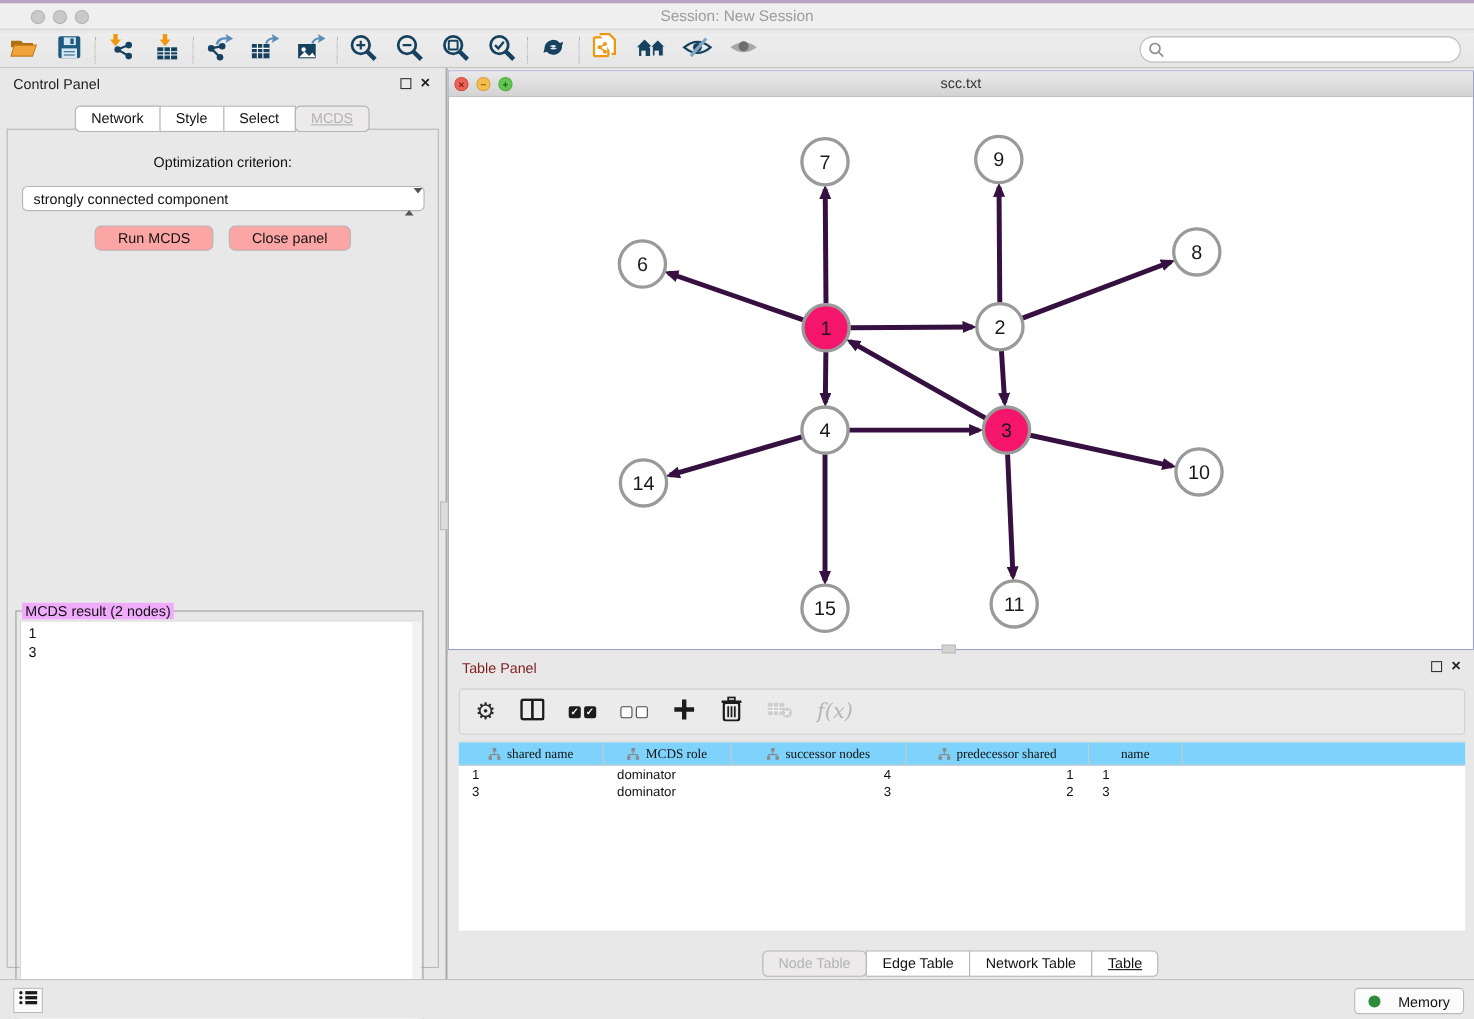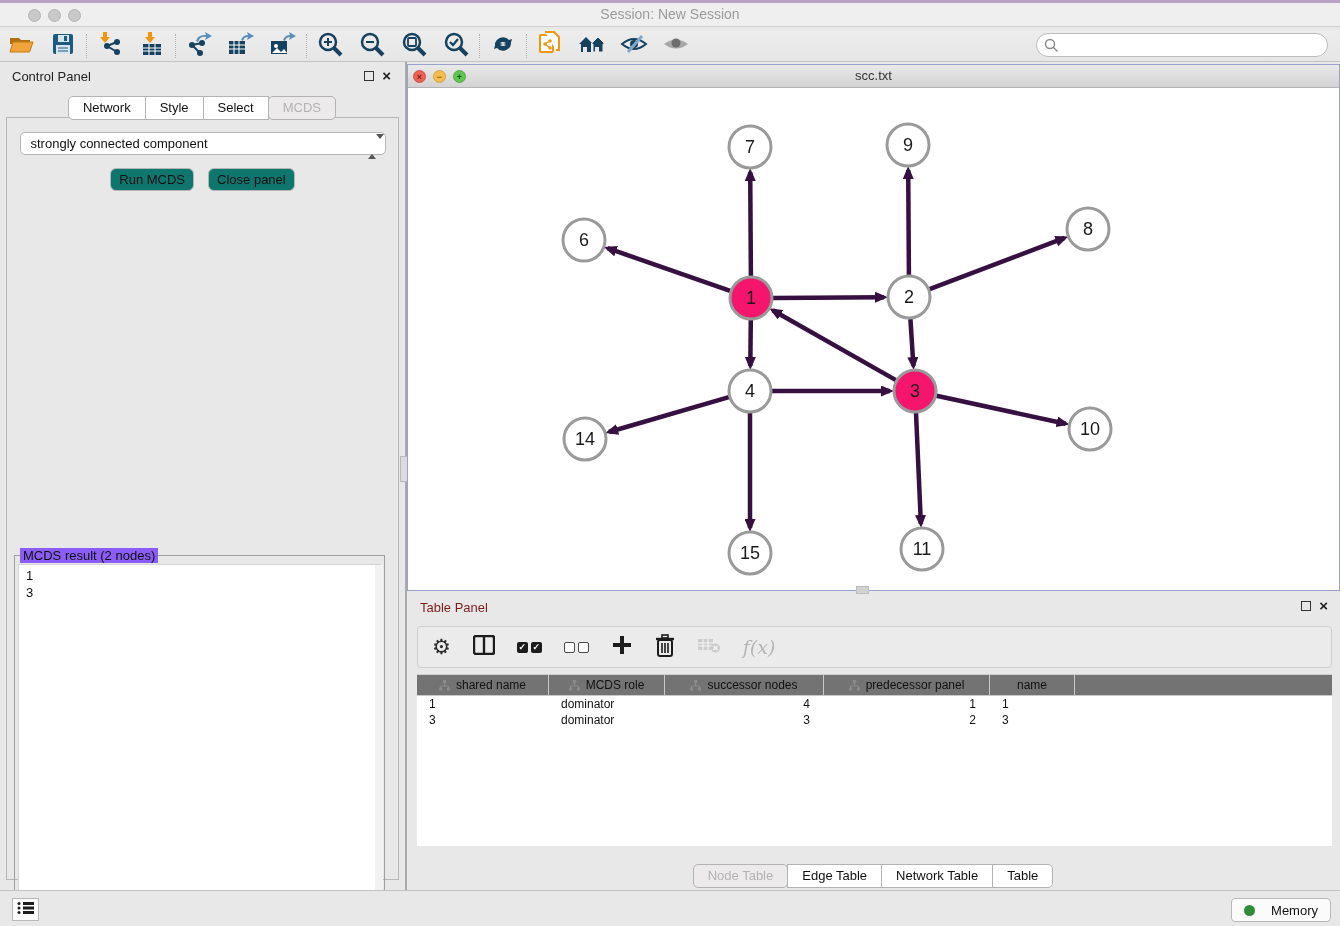--- a/index.html
+++ b/index.html
@@ -22,32 +22,32 @@
 
   
   #control-panel { left:0; top:62px; width:405px; height:828px; background:#e9e8e8; }
   #cp-header { height:30px; line-height:30px; padding-left:12px; font-size:13px; color:#222; }
   .float-box { width:10px; height:10px; border:1.5px solid #333; display:inline-block; }
   .close-x { font-size:15px; font-weight:bold; color:#222; line-height:10px; }
   .panel-controls { position:absolute; top:9px; display:flex; gap:8px; align-items:center; }
   #cp-tabs { position:absolute; left:0; top:34px; width:100%; display:flex; justify-content:center; z-index:2; }
   .seg-tab { border:1px solid #b3b3b3; background:#fff; font-size:13px; color:#111; padding:3px 14px; margin-left:-1px; line-height:16px; }
   .seg-tab.first { border-radius:5px 0 0 5px; }
-  .seg-tab.last { border-radius:0 5px 5px 0; }
+  .seg-tab.last { border-radius:0 5px 5px 0;text-decoration:underline; }
   .seg-tab.selected { background:#eceaea; color:#b3b3b3; border-radius:5px; position:relative; z-index:3; }
   #cp-body { position:absolute; left:6px; top:55px; width:393px; height:763px; border:1px solid #b7b7b7; background:#e9e8e8; }
   #opt-label { margin-top:22px; text-align:center; font-size:13px; color:#111; }
   #criterion-select { position:relative; margin:14px auto 0 auto; width:366px; height:23px; background:#fff; border:1px solid #b5b5b5; border-radius:5px; font-size:13px; color:#111; line-height:21px; padding-left:10px; }
   .stepper { position:absolute; right:6px; top:3px; width:11px; height:16px; }
   .stepper .up { width:0; height:0; border-left:4px solid transparent; border-right:4px solid transparent; border-bottom:5px solid #555; margin:1px auto 2px auto; }
   .stepper .dn { width:0; height:0; border-left:4px solid transparent; border-right:4px solid transparent; border-top:5px solid #555; margin:0 auto; }
   #cp-buttons { margin-top:13px; display:flex; justify-content:center; gap:14px; }
-  .mac-btn { background:#0f766e; border:1px solid #b5b5b5; border-radius:6px; font-size:13px; color:#111; padding:3px 8px; font-family:"Liberation Sans",sans-serif; }
+  .mac-btn { background:#fca5a5; border:1px solid #b5b5b5; border-radius:6px; font-size:13px; color:#111; padding:3px 20px; font-family:"Liberation Sans",sans-serif; }
   #mcds-fieldset { position:absolute; left:7px; top:437px; width:371px; height:378px; border:1px solid #9e9e9e; }
-  #mcds-legend { position:absolute; left:5px; top:-8px; background:#8b5cf6; font-size:13px; color:#111; padding:0 3px; }
+  #mcds-legend { position:absolute; left:5px; top:-8px; background:#f0abfc; font-size:13px; color:#111; padding:0 3px; }
   #mcds-values { position:absolute; left:3px; top:8px; width:363px; height:366px; background:#fff; border:1px solid #d5d5d5; font-size:13px; color:#111; padding:2px 0 0 7px; white-space:pre; line-height:17px; }
   #mcds-scroll { position:absolute; right:1px; top:9px; width:8px; height:364px; background:#f2f2f2; }
 
   
   #vsplit { left:405px; top:62px; width:2px; height:828px; background:#aaa; }
   #vgrip { left:400px; top:456px; width:9px; height:26px; background:#dcdcdc; border:1px solid #bbb; }
   #hgrip { left:856px; top:586px; width:13px; height:8px; background:#d2d2d2; border:1px solid #bdbdbd; }
 
   
   #net-window { left:407px; top:64px; width:933px; height:527px; border:1px solid #9aa2cc; background:#fff; }
@@ -63,21 +63,21 @@
   #table-panel { left:407px; top:595px; width:933px; height:295px; background:#e9e8e8; }
   #tp-header { height:26px; line-height:26px; padding-left:13px; font-size:13px; color:#7f1d1d; }
   #tp-toolbar { position:absolute; left:10px; top:31px; width:915px; height:42px; background:#ebebeb; border:1px solid #cfcfcf; border-radius:4px; display:flex; align-items:center; padding-left:14px; gap:22px; }
   .gear { font-size:21px; color:#2c2c2c; }
   .cb-pair { display:flex; gap:3px; }
   .cb { width:11px; height:11px; border-radius:2px; }
   .cb.on { background:#1c1c1c; color:#fff; font-size:9px; font-weight:bold; text-align:center; line-height:11px; }
   .cb.off { border:1.5px solid #4a4a4a; background:#fff; }
   .fx { font-family:"DejaVu Serif", serif; font-style:italic; font-size:19px; color:#b5b5b5; }
   #tp-table { position:absolute; left:10px; top:79px; width:915px; height:172px; background:#fff; border-top:1px solid #cfcfcf; }
-  #tp-head { display:flex; height:21px; background:#737373; border-bottom:1px solid #c9c9c9; }
+  #tp-head { display:flex; height:21px; background:#7dd3fc; border-bottom:1px solid #c9c9c9;font-family:Liberation Serif, serif; }
   .th { display:flex; align-items:center; justify-content:center; gap:6px; font-size:12px; color:#111; border-right:1px solid #c9c9c9; }
   .tr { display:flex; height:16px; }
   .td { font-size:12px; color:#111; line-height:16px; padding:0 12px; overflow:hidden; }
   .td.num { text-align:right; padding-right:14px; }
   #tp-tabs { position:absolute; left:0; top:269px; width:100%; display:flex; justify-content:center; }
 
   
   #statusbar { left:0; top:890px; width:1340px; height:36px; background:#e9e8e8; border-top:1px solid #c2c2c2; }
   #list-btn { position:absolute; left:12px; top:7px; width:27px; height:23px; background:#fbfbfb; border:1px solid #b9b9b9; display:flex; align-items:center; justify-content:center; }
   #memory-btn { position:absolute; right:9px; top:7px; height:24px; background:#fbfbfb; border:1px solid #b9b9b9; border-radius:4px; display:flex; align-items:center; gap:16px; padding:0 12px; font-size:13px; color:#111; }
@@ -263,20 +263,21 @@
     <span class="float-box"></span>
     <span class="close-x">×</span>
   </div>
   <div id="cp-tabs">
       <div class="seg-tab first">Network</div>
       <div class="seg-tab">Style</div>
       <div class="seg-tab">Select</div>
       <div class="seg-tab last selected">MCDS</div>
     </div>
   <div id="cp-body">
+    <div id="opt-label">Optimization criterion:</div>
     <div id="criterion-select">
       <span>strongly connected component</span>
       <span class="stepper"><span class="up"></span><span class="dn"></span></span>
     </div>
     <div id="cp-buttons">
       <button class="mac-btn">Run MCDS</button>
       <button class="mac-btn">Close panel</button>
     </div>
     <div id="mcds-fieldset">
       <span id="mcds-legend">MCDS result (2 nodes)</span>
@@ -452,21 +453,21 @@
         <div class="th" style="width: 166px;">
           <svg width="11" height="11">
             <rect x="4" y="0" width="3.2" height="3.2" fill="#8a8a8a"></rect>
             <line x1="5.5" y1="3" x2="5.5" y2="6" stroke="#8a8a8a"></line>
             <line x1="1.5" y1="6" x2="9.5" y2="6" stroke="#8a8a8a"></line>
             <line x1="1.5" y1="6" x2="1.5" y2="8" stroke="#8a8a8a"></line>
             <line x1="9.5" y1="6" x2="9.5" y2="8" stroke="#8a8a8a"></line>
             <rect x="0" y="7.5" width="3.2" height="3.2" fill="#8a8a8a"></rect>
             <rect x="8" y="7.5" width="3.2" height="3.2" fill="#8a8a8a"></rect>
           </svg>
-          <span>predecessor panel</span>
+          <span>predecessor shared</span>
         </div>
         <div class="th" style="width: 85px;">
           <span>name</span>
         </div>
       </div>
     <div id="tp-rows">
         <div class="tr">
           <div class="td" style="width: 132px;">1</div>
           <div class="td" style="width: 116px;">dominator</div>
           <div class="td num" style="width: 159px;">4</div>

